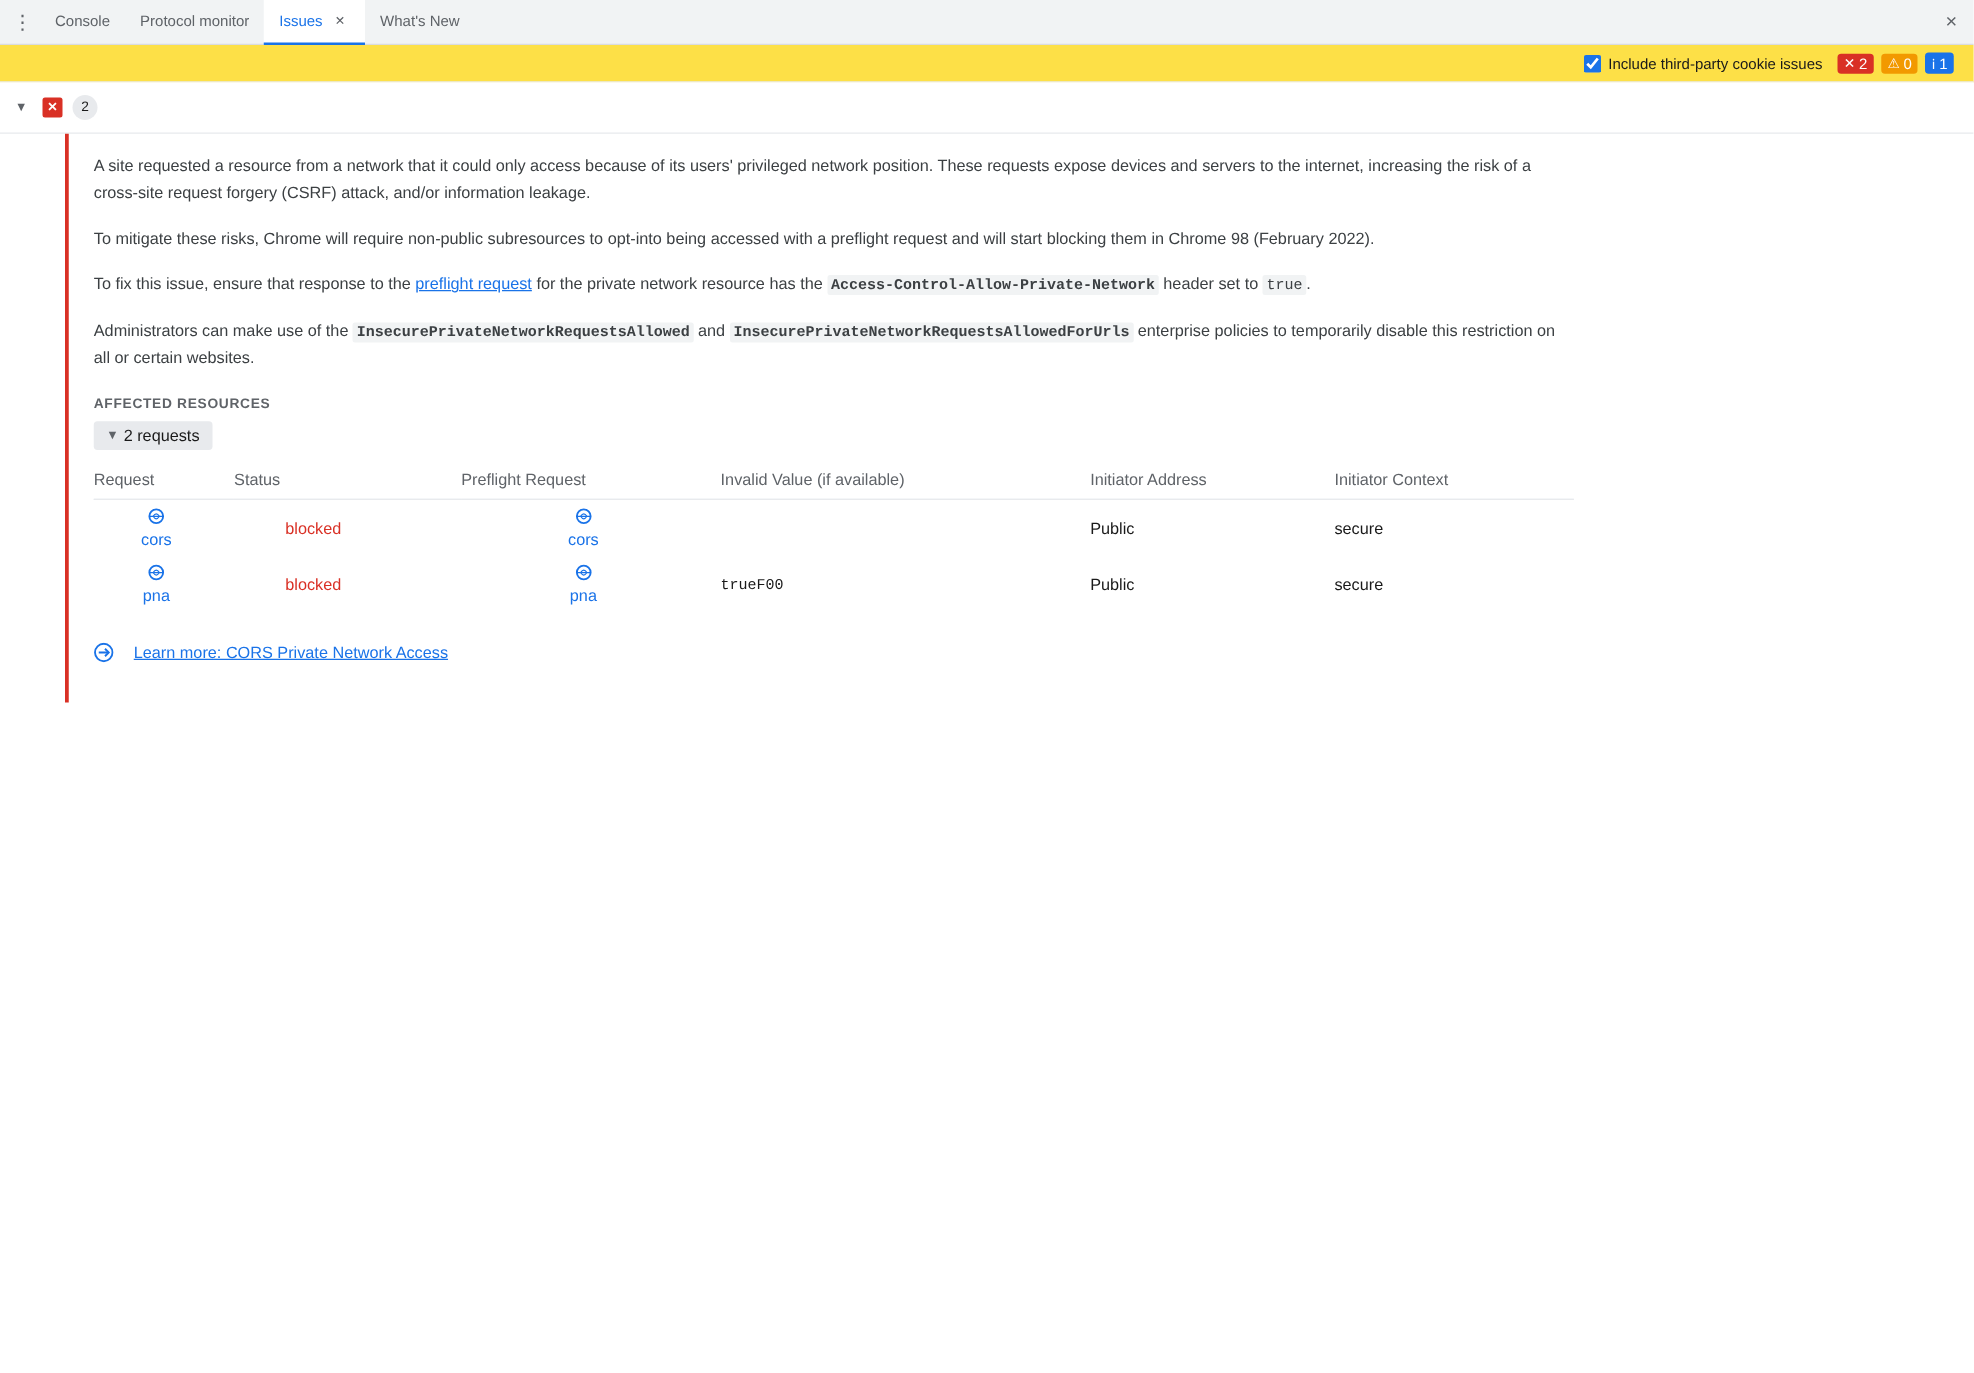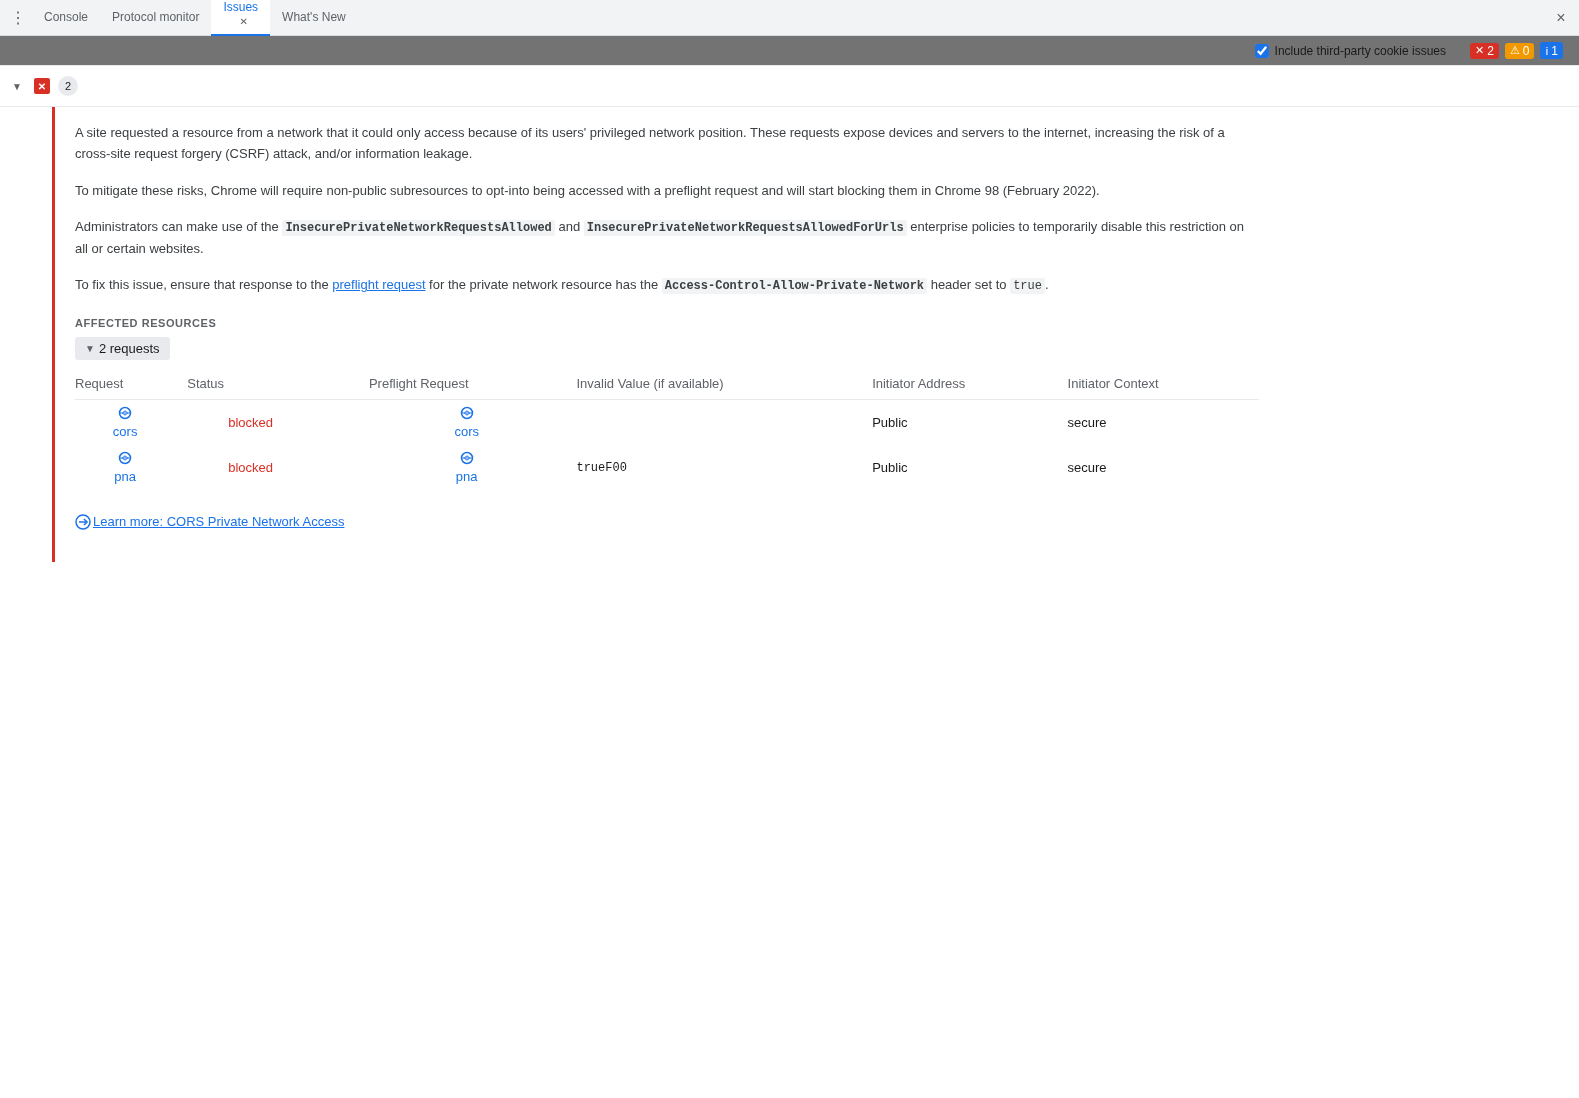--- a/index.html
+++ b/index.html
@@ -44,21 +44,20 @@
       font-size: 12px;
       color: #5f6368;
       white-space: nowrap;
       border-bottom: 2px solid transparent;
       position: relative;
     }
     .tab.active {
       color: #1a73e8;
       border-bottom: 2px solid #1a73e8;
       background: #fff;
-      flex-direction: column;
     }
     .tab-close {
       display: inline-flex;
       align-items: center;
       justify-content: center;
       width: 16px;
       height: 16px;
       margin-left: 6px;
       border-radius: 50%;
       font-size: 10px;
@@ -80,22 +79,22 @@
       font-size: 16px;
     }
 
     
     .toolbar-row {
       display: flex;
       align-items: center;
       justify-content: flex-end;
       padding: 6px 16px 6px 0;
       border-bottom: 1px solid #e8eaed;
-      background: #737373;
-      gap: 24px;
+      background: #fde047;
+      gap: 12px;
     }
     .checkbox-label {
       display: flex;
       align-items: center;
       gap: 6px;
       font-size: 12px;
       color: #1a1a1a;
       cursor: pointer;
     }
     .checkbox-input {
@@ -318,21 +317,21 @@
     }
 
     
     .learn-more-section {
       margin-top: 24px;
       padding-bottom: 16px;
     }
     .learn-more-link {
       display: flex;
       align-items: center;
-      gap: 2px;
+      gap: 16px;
       color: #1a73e8;
       text-decoration: underline;
       cursor: pointer;
       font-size: 13px;
     }
     .learn-more-icon {
       width: 16px;
       height: 16px;
       display: inline-flex;
       align-items: center;
@@ -412,25 +411,25 @@
 
   <div class="issue-body">
     <div class="issue-body-left-bar"></div>
     <div class="issue-body-content">
 
       <p class="issue-description-para">A site requested a resource from a network that it could only access because of its users' privileged network position. These requests expose devices and servers to the internet, increasing the risk of a cross-site request forgery (CSRF) attack, and/or information leakage.</p>
 
       <p class="issue-description-para">To mitigate these risks, Chrome will require non-public subresources to opt-into being accessed with a preflight request and will start blocking them in Chrome 98 (February 2022).</p>
 
       <p class="issue-description-para">
+        <span>To fix this issue, ensure that response to the </span><a class="link-blue">preflight request</a><span> for the private network resource has the </span><code class="bold-code">Access-Control-Allow-Private-Network</code><span> header set to </span><code>true</code><span>.</span>
+      </p>
+
+      <p class="issue-description-para">
         <span>Administrators can make use of the </span><code class="bold-code">InsecurePrivateNetworkRequestsAllowed</code><span> and </span><code class="bold-code">InsecurePrivateNetworkRequestsAllowedForUrls</code><span> enterprise policies to temporarily disable this restriction on all or certain websites.</span>
-      </p>
-
-      <p class="issue-description-para">
-        <span>To fix this issue, ensure that response to the </span><a class="link-blue">preflight request</a><span> for the private network resource has the </span><code class="bold-code">Access-Control-Allow-Private-Network</code><span> header set to </span><code>true</code><span>.</span>
       </p>
 
       <div class="affected-resources-section">
         <div class="affected-resources-label">AFFECTED RESOURCES</div>
 
         <button class="requests-toggle-btn">
           <span class="toggle-chevron">▼</span>
           <span>2 requests</span>
         </button>
 

